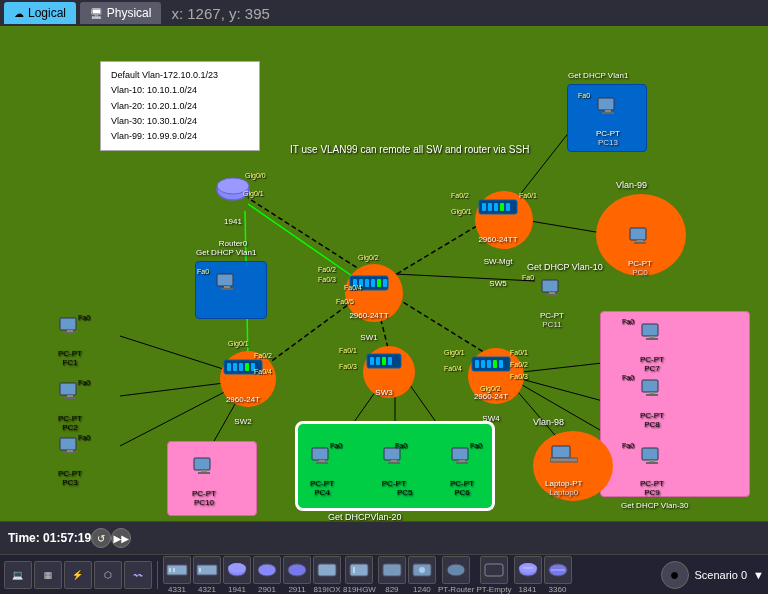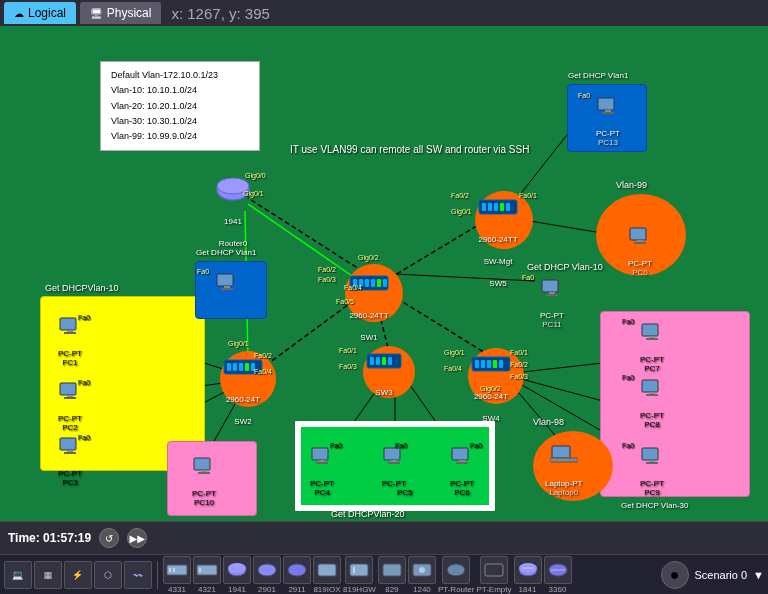--- a/index.html
+++ b/index.html
@@ -40,21 +40,21 @@
     }
     .coords {
       color: #aaa;
       font-size: 15px;
       margin-left: 6px;
     }
 
     
     #canvas-area {
       flex: 1;
-      background: #15803d;
+      background: #4d7c0f;
       position: relative;
       overflow: hidden;
     }
 
     
     #info-box {
       position: absolute;
       top: 35px;
       left: 100px;
       background: white;
@@ -81,22 +81,22 @@
     
     .bg-yellow {
       position: absolute;
       background: #ffff00;
       border: 1px solid #cccc00;
       border-radius: 4px;
     }
     .bg-green {
       position: absolute;
       background: #00cc44;
-      border: 6px solid #ffffff;
-      border-radius: 1px;
+      border: 3px solid #ffffff;
+      border-radius: 8px;
     }
     .bg-pink {
       position: absolute;
       background: #ff88cc;
       border: 1px solid #dd66aa;
       border-radius: 4px;
     }
     .bg-blue {
       position: absolute;
       background: #0066cc;
@@ -119,21 +119,20 @@
     }
 
     
     #bottom-bar {
       height: 28px;
       background: #2d2d3a;
       border-top: 1px solid #444;
       display: flex;
       align-items: center;
       padding: 16px 8px;
-      gap: 8px;
       flex-shrink: 0;
     }
     .time-display {
       color: white;
       font-size: 12px;
       font-weight: bold;
     }
     .control-btn {
       width: 20px;
       height: 20px;
@@ -383,23 +382,20 @@
         <rect x="29" y="9" width="4" height="8" fill="#00aaff" rx="1"></rect>
       </svg>
       <div class="node-label">2960-24TT</div>
       <div class="node-label">SW-Mgt</div>
       <div class="node-label">SW5</div>
       <div class="port-label" style="position:absolute; top:-2px; left:-26px;">Fa0/2</div>
       <div class="port-label" style="position:absolute; top:14px; left:-26px;">Gig0/1</div>
       <div class="port-label" style="position:absolute; top:-2px; left:42px;">Fa0/1</div>
     </div>
 
-    <div class="bg-yellow" style="left:40px; top:270px; width:165px; height:175px;">
-      <div style="position:absolute; top:-14px; left:4px; font-size:9px; color:white; text-shadow:1px 1px 2px black; white-space:nowrap;">Get DHCPVlan-10</div>
-    </div>
 
     <div class="node" style="left:58px; top:290px;">
       <svg width="24" height="20" viewBox="0 0 24 20">
         <rect x="2" y="2" width="16" height="12" rx="1" fill="#6699cc" stroke="#334"></rect>
         <rect x="9" y="14" width="6" height="2" fill="#888"></rect>
         <rect x="6" y="16" width="12" height="2" fill="#666"></rect>
       </svg>
       <div class="node-label" style="color:#000;">PC-PT</div>
       <div class="node-sublabel" style="color:#000;">FC1</div>
       <div class="port-label" style="position:absolute; top:-2px; left:20px; color:#000;">Fa0</div>

